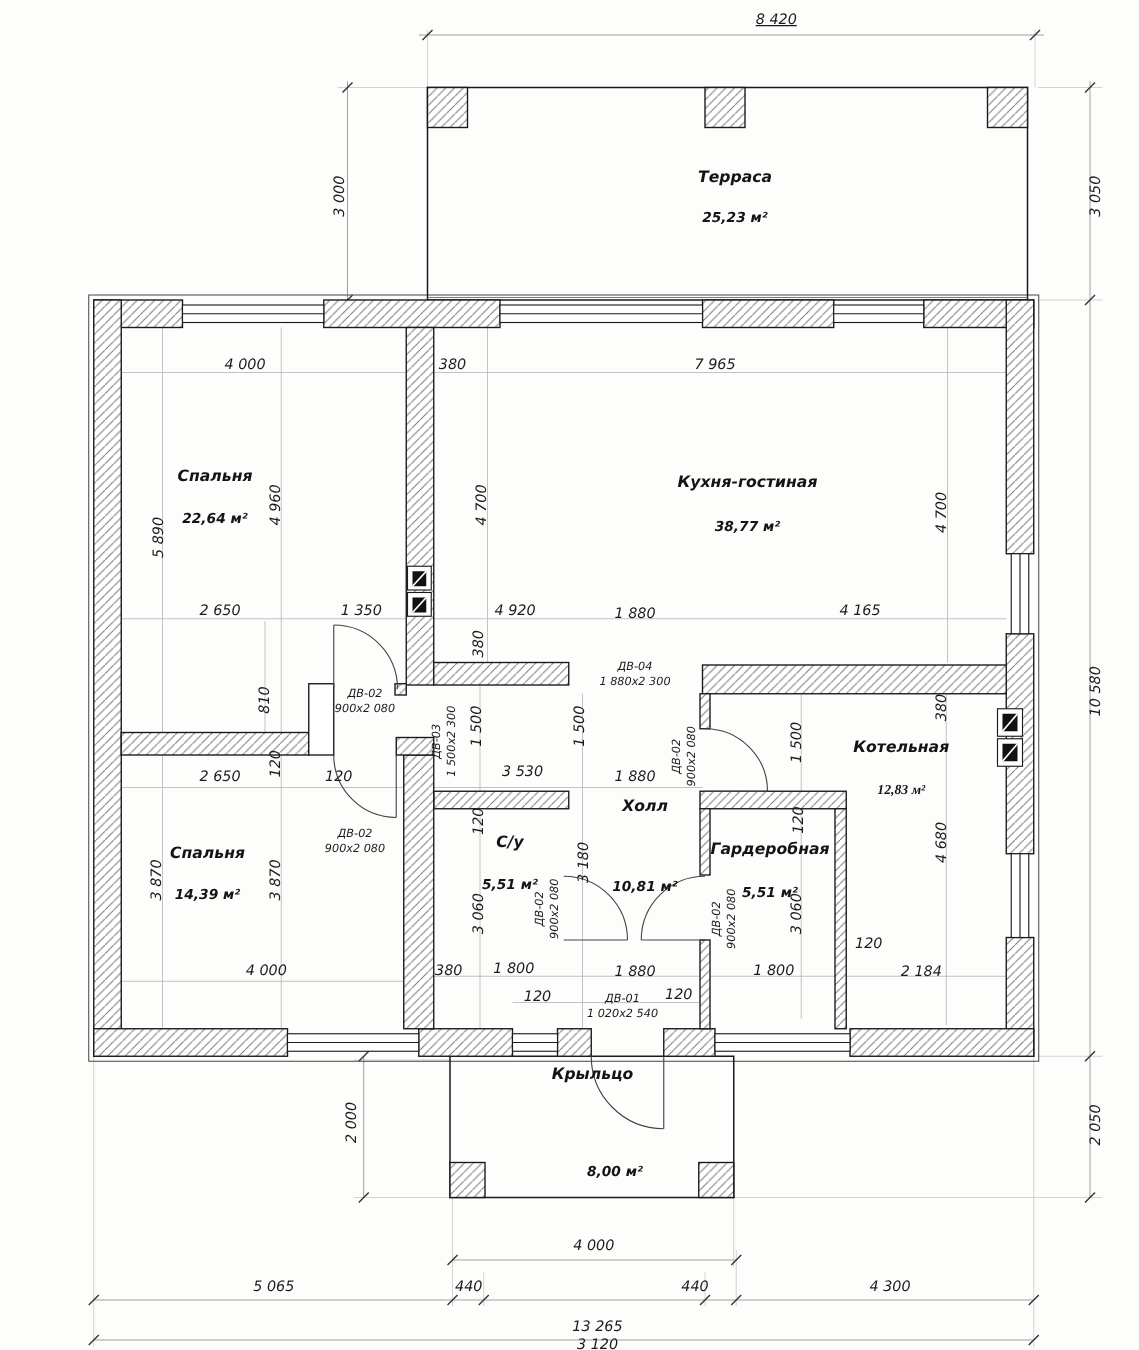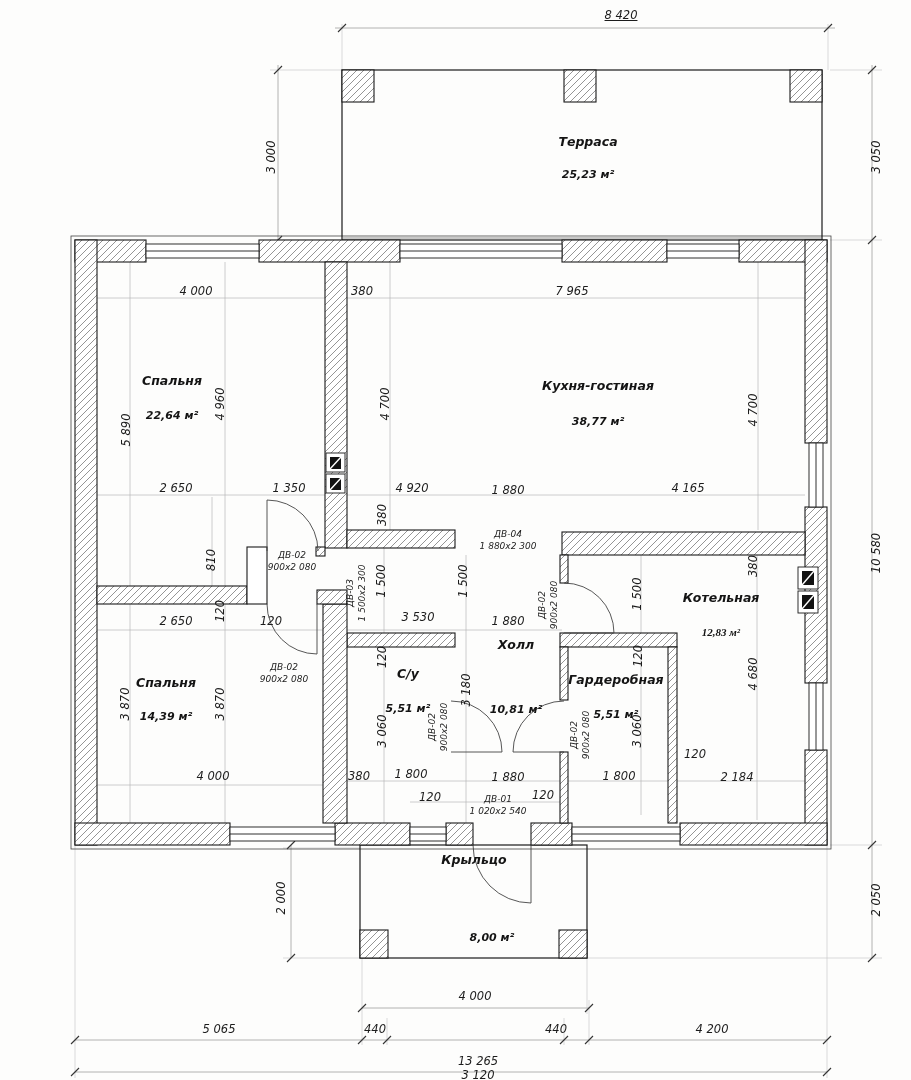--- a/index.html
+++ b/index.html
@@ -225,21 +225,21 @@
       <div class="lbl dim v" style="left: 876px; top: 157px;">3 050</div>
       <div class="lbl dim v" style="left: 271px; top: 157px;">3 000</div>
       <div class="lbl dim v" style="left: 876px; top: 553px;">10 580</div>
       <div class="lbl dim v" style="left: 876px; top: 900px;">2 050</div>
       <div class="lbl dim v" style="left: 281px; top: 898px;">2 000</div>
       <div class="lbl dim" style="left: 475px; top: 996px;">4 000</div>
       <div class="lbl dim" style="left: 219px; top: 1029px;">5 065</div>
       <div class="lbl dim" style="left: 375px; top: 1029px;">440</div>
       <div class="lbl dim" style="left: 478px; top: 1075px; font-style: italic;">3 120</div>
       <div class="lbl dim" style="left: 556px; top: 1029px;">440</div>
-      <div class="lbl dim" style="left: 712px; top: 1029px;">4 200</div>
+      <div class="lbl dim" style="left: 712px; top: 1029px;">4 300</div>
       <div class="lbl dim" style="left: 478px; top: 1061px; font-style: italic;">13 265</div>
       <div class="lbl dim" style="left: 196px; top: 291px;">4 000</div>
       <div class="lbl dim" style="left: 362px; top: 291px;">380</div>
       <div class="lbl dim" style="left: 572px; top: 291px;">7 965</div>
       <div class="lbl dim v" style="left: 126px; top: 430px;">5 890</div>
       <div class="lbl dim v" style="left: 220px; top: 404px;">4 960</div>
       <div class="lbl dim v" style="left: 385px; top: 404px;">4 700</div>
       <div class="lbl dim v" style="left: 753px; top: 410px;">4 700</div>
       <div class="lbl dim" style="left: 176px; top: 488px;">2 650</div>
       <div class="lbl dim" style="left: 289px; top: 488px;">1 350</div>

